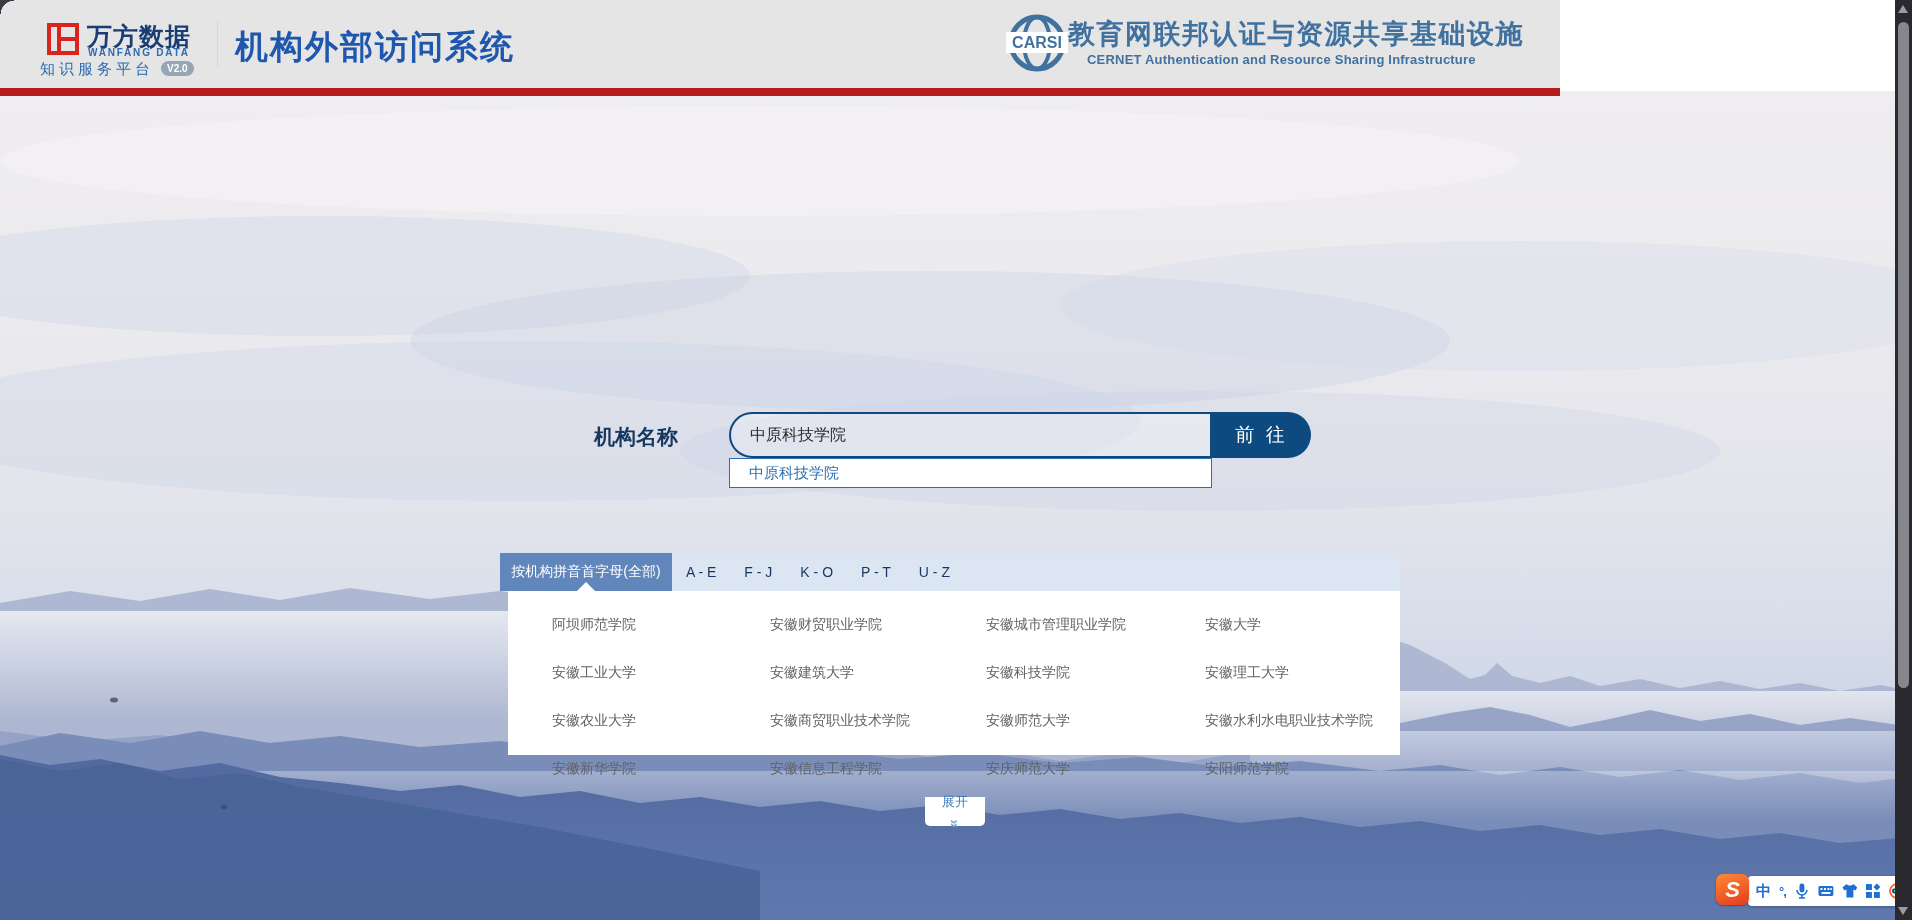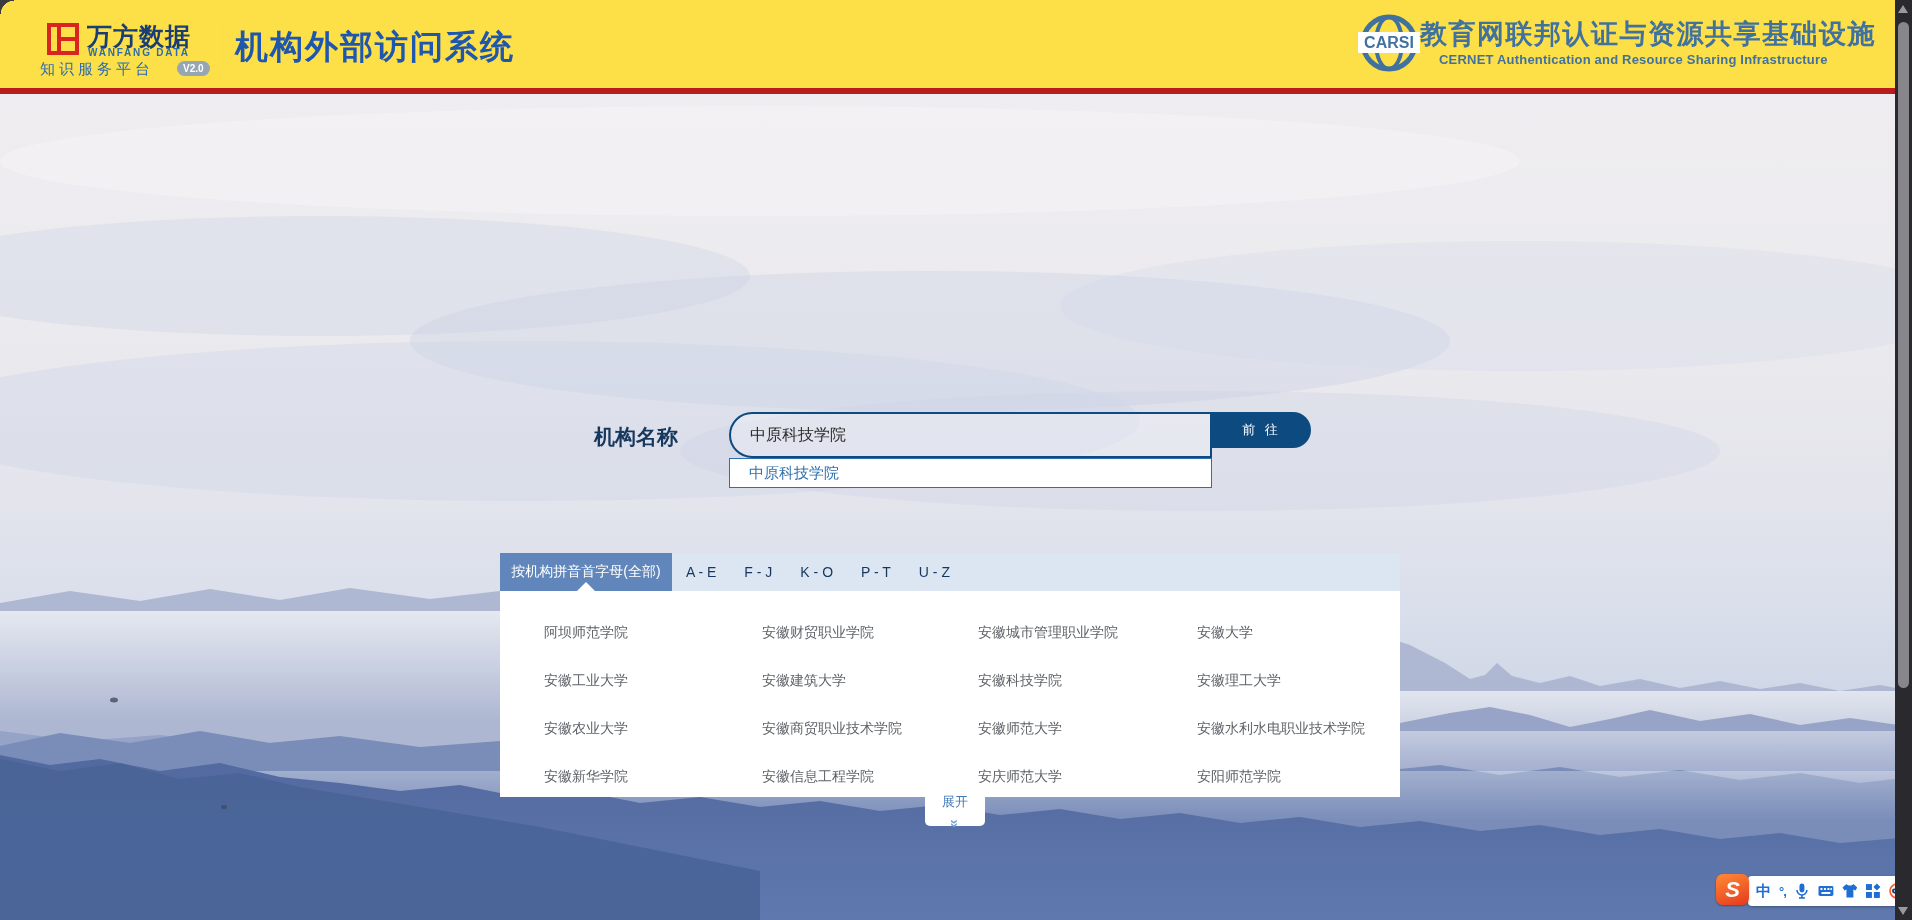--- a/index.html
+++ b/index.html
@@ -1,26 +1,26 @@
 <!DOCTYPE html>
 <html><head>
 <meta charset="utf-8">
 <style>
   html,body{margin:0;padding:0;background:#222;}
   .page{position:relative;width:1912px;height:920px;overflow:hidden;background:#fff;
         font-family:"Liberation Sans","DejaVu Sans",sans-serif;}
 
   
-  .header{position:absolute;top:0;left:0;width:1912px;height:88px;background:#fde047;
-          border-bottom:6px solid #b91c1c;z-index:20;}
+  .header{position:absolute;top:0;left:0;width:1560px;height:88px;background:#e5e5e5;
+          border-bottom:8px solid #b91c1c;z-index:20;}
   .logo-mark{position:absolute;left:47px;top:23px;width:32px;height:32px;}
   .brand-cn{position:absolute;left:87px;top:20px;font-size:25px;font-weight:bold;color:#1a3e73;letter-spacing:1px;}
   .brand-en{position:absolute;left:88px;top:47px;font-size:10px;font-weight:bold;color:#2d6cb0;letter-spacing:1.8px;}
   .platform{position:absolute;left:40px;top:60px;font-size:15px;color:#2d6cb0;letter-spacing:4px;}
-  .version{position:absolute;left:177px;top:61px;background:#97a6b4;color:#fff;font-size:10px;
+  .version{position:absolute;left:161px;top:61px;background:#97a6b4;color:#fff;font-size:10px;
            font-weight:bold;padding:2px 6px;border-radius:8px;text-align:center;}
   .header-divider{position:absolute;left:217px;top:21px;width:1px;height:47px;background:#d9d9d9;}
   .app-title{position:absolute;left:235px;top:25px;font-size:33px;font-weight:bold;color:#1e57ad;letter-spacing:2px;}
   .carsi{position:absolute;right:36px;top:13px;display:flex;align-items:center;z-index:21;}
   .carsi-globe{width:62px;height:60px;flex:0 0 auto;}
   .carsi-cn{font-size:27px;font-weight:bold;color:#41729f;letter-spacing:1.5px;line-height:30px;}
   .carsi-en{font-size:13px;font-weight:bold;color:#41729f;letter-spacing:.2px;margin-top:3px;margin-left:19px;}
 
   
   .scene{position:absolute;left:0;top:91px;width:1912px;height:829px;z-index:1;
@@ -28,37 +28,37 @@
   .scene svg{position:absolute;left:0;top:0;}
 
   
   .heading{position:absolute;top:282px;left:0;width:1912px;text-align:center;font-size:44px;
            color:#0a0a0a;letter-spacing:1px;z-index:10;}
   .search-label{position:absolute;left:594px;top:423px;font-size:21px;font-weight:bold;color:#16385e;z-index:10;}
   .search-input{position:absolute;left:729px;top:412px;width:483px;height:46px;box-sizing:border-box;
                 border:2px solid #0d4a80;border-radius:23px 0 0 23px;background:rgba(255,255,255,.28);
                 padding:0 10px 0 19px;font-size:16px;color:#2b2b2b;z-index:10;outline:none;
                 font-family:"Liberation Sans","DejaVu Sans",sans-serif;}
-  .go-btn{position:absolute;left:1212px;top:412px;width:99px;height:36px;background:#0d4a80;border:none;
-          border-radius:0 23px 23px 0;color:#fff;font-size:13px;letter-spacing:3px;z-index:10;cursor:pointer;
+  .go-btn{position:absolute;left:1212px;top:412px;width:99px;height:46px;background:#0d4a80;border:none;
+          border-radius:0 23px 23px 0;color:#fff;font-size:19px;letter-spacing:3px;z-index:10;cursor:pointer;
           font-family:"Liberation Sans","DejaVu Sans",sans-serif;}
   .suggest-box{position:absolute;left:729px;top:458px;width:483px;height:30px;box-sizing:border-box;
                background:#fff;border:1px solid #2f6fad;display:flex;align-items:center;
                padding-left:19px;z-index:10;}
   .suggest-item{font-size:15px;color:#2f6fad;cursor:pointer;}
   .list-prompt{position:absolute;left:500px;top:507px;font-size:17px;color:#17171c;font-weight:500;z-index:10;margin-top:44px;}
 
   .panel{position:absolute;left:500px;top:553px;width:900px;z-index:10;}
   .tabs{height:38px;background:#dce6f3;display:flex;align-items:stretch;}
   .tab{display:flex;align-items:center;font-size:14px;color:#16365f;padding:0 14px;cursor:pointer;}
   .tab.active{width:172px;padding:0;justify-content:center;background:#6086bb;color:#fff;position:relative;}
   .tab.active::after{content:"";position:absolute;bottom:0;left:50%;margin-left:-9px;width:0;height:0;
                      border-left:9px solid transparent;border-right:9px solid transparent;border-bottom:9px solid #fff;}
-  .panel-body{background:#fff;height:206px;box-sizing:border-box;padding:18px 0 0 44px;
-              display:grid;grid-template-columns:218px 216px 219px 203px;grid-auto-rows:48px;align-items:center;}
+  .panel-body{background:#fff;height:164px;box-sizing:border-box;padding:10px 0 0 44px;
+              display:grid;grid-template-columns:218px 216px 219px 203px;grid-auto-rows:48px;align-items:center;margin-left:8px;}
   .inst{font-size:14px;color:#5f6368;cursor:pointer;white-space:nowrap;}
   .expand{position:absolute;left:925px;top:797px;width:60px;height:29px;background:#fff;
           border-radius:0 0 5px 5px;display:flex;align-items:center;justify-content:center;gap:5px;
           color:#3f79b8;font-size:13px;z-index:10;cursor:pointer;flex-direction:column;}
   .expand .chev{display:inline-block;transform:rotate(90deg);color:#7aa5d8;font-size:15px;font-weight:bold;line-height:1;}
 
   
   .ime{position:absolute;left:1748px;top:876px;width:149px;height:30px;background:#fff;border-radius:4px;
        box-shadow:0 1px 3px rgba(0,0,0,.3);display:flex;align-items:center;z-index:40;
        padding-left:8px;gap:8px;}

